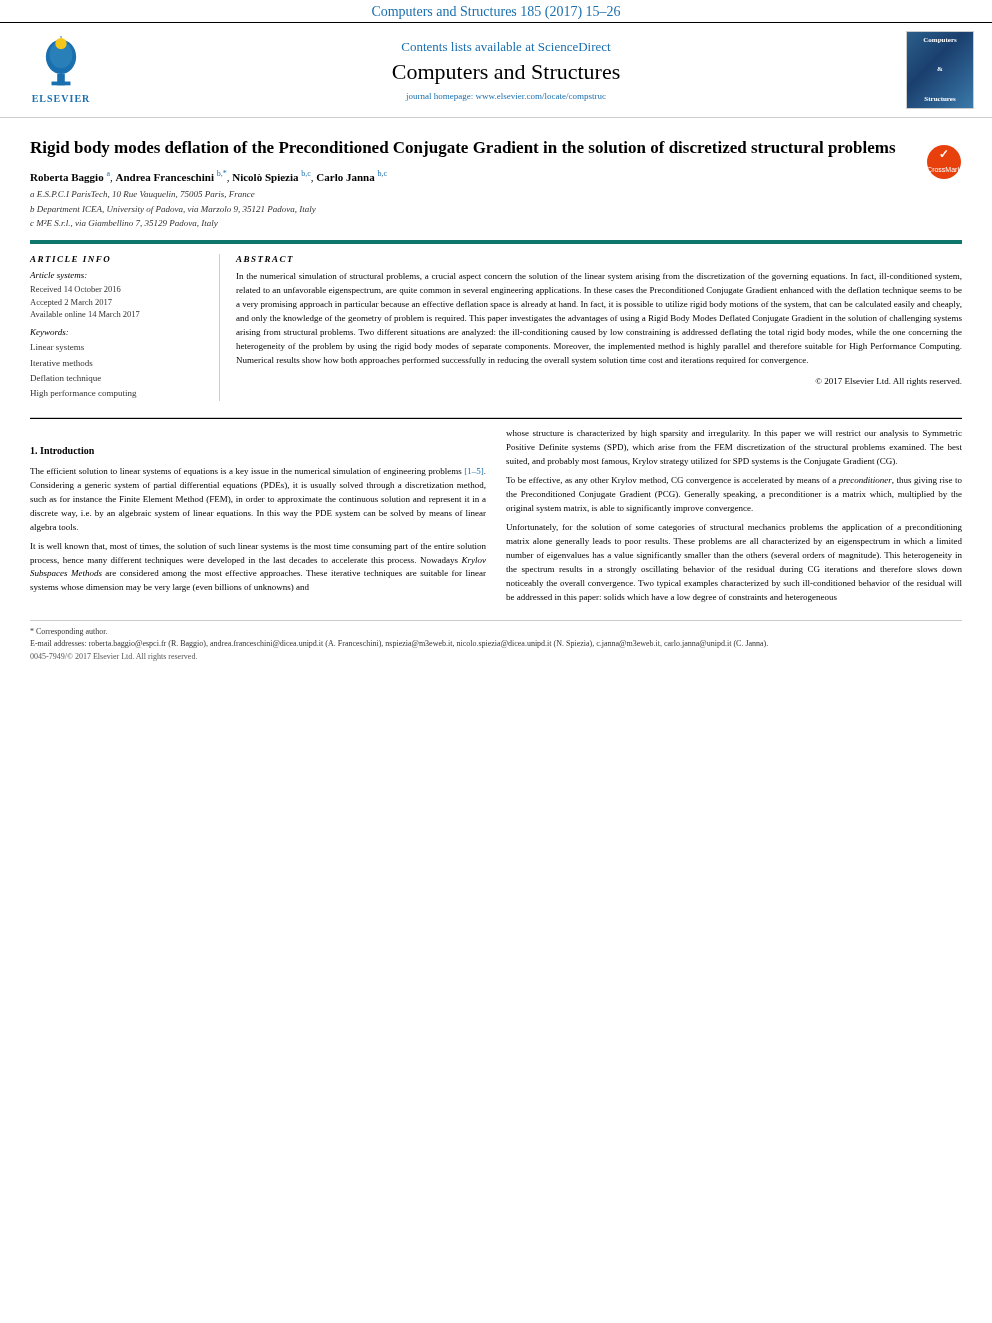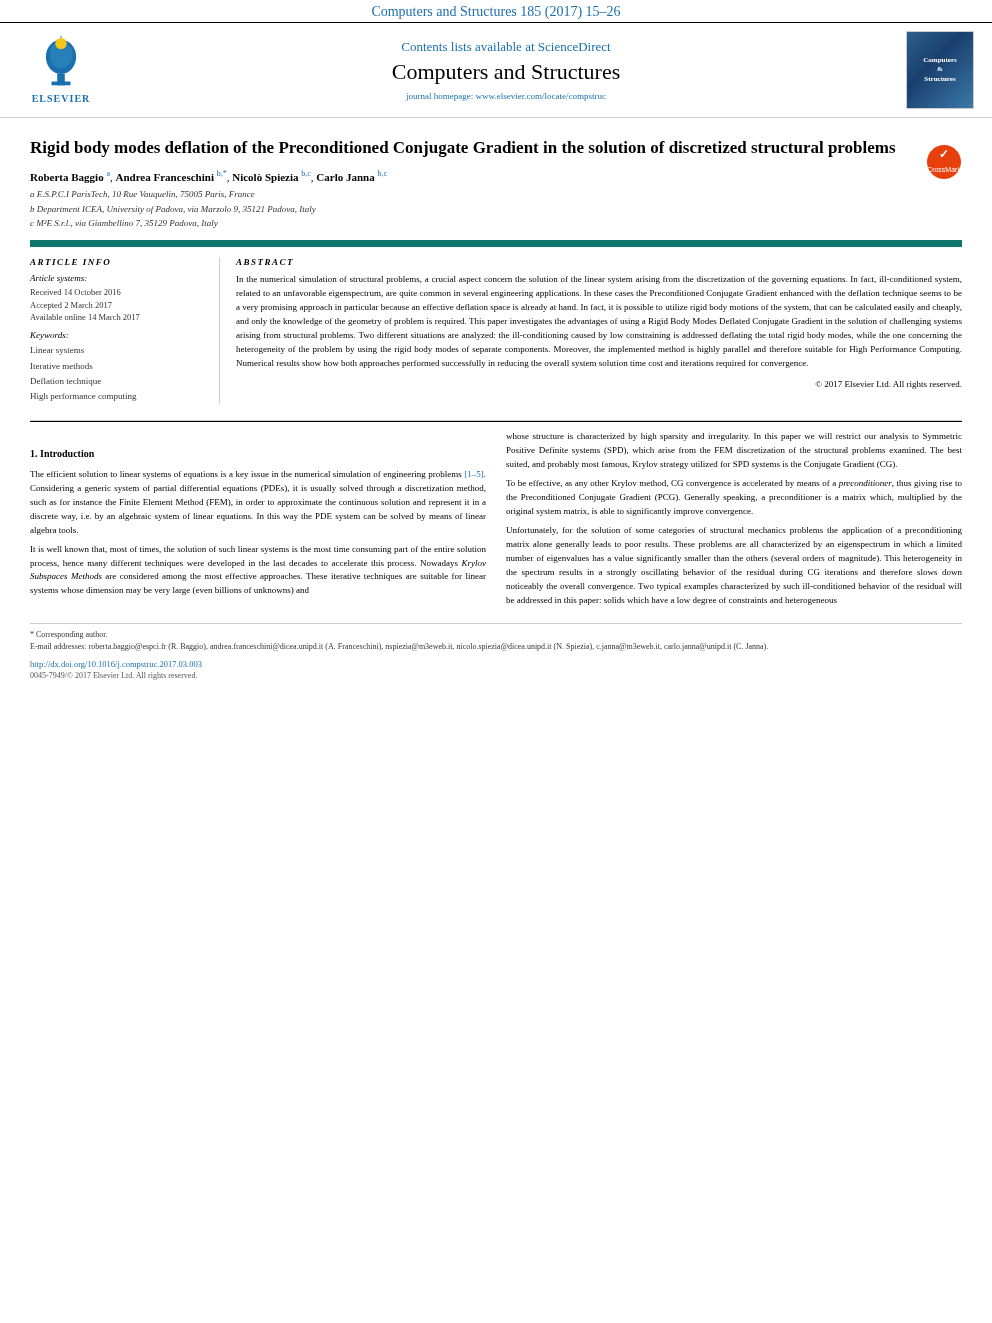--- a/index.html
+++ b/index.html
@@ -85,38 +85,39 @@
     .journal-logo-right .mini-journal-cover {
       width: 68px;
       height: 78px;
       border: 1px solid #ccc;
       background: linear-gradient(135deg, #2c5f8a 0%, #1a3f6e 40%, #3a7aaa 100%);
       display: flex;
       flex-direction: column;
       align-items: center;
       justify-content: center;
       padding: 4px;
+      gap: 20px;
     }
     .mini-journal-cover .cover-text {
       color: #fff;
       font-size: 7px;
       text-align: center;
       font-weight: bold;
       line-height: 1.3;
     }
 
     
     .article-content {
       padding: 8px 30px 10px 30px;
     }
 
     
     .article-title-section {
       padding: 10px 0 8px 0;
-      border-bottom: 7px solid #0f766e;
+      border-bottom: 4px solid #0f766e;
       display: flex;
       align-items: flex-start;
       gap: 10px;
     }
     .article-title-text {
       flex: 1;
     }
     .article-title-text h1 {
       font-size: 17px;
       font-weight: bold;
@@ -414,19 +415,16 @@
       <span>E-mail addresses:</span>
       <span>
         <a class="ref-link">roberta.baggio@espci.fr</a> (R. Baggio),
         <a class="ref-link">andrea.franceschini@dicea.unipd.it</a> (A. Franceschini),
         <a class="ref-link">nspiezia@m3eweb.it</a>,
         <a class="ref-link">nicolo.spiezia@dicea.unipd.it</a> (N. Spiezia),
         <a class="ref-link">c.janna@m3eweb.it</a>,
         <a class="ref-link">carlo.janna@unipd.it</a> (C. Janna).
       </span>
     </div>
-    <div class="footer-links">
-      <a class="doi-link">http://dx.doi.org/10.1016/j.compstruc.2017.03.003</a>
-    </div>
     <div class="footer-copyright">0045-7949/© 2017 Elsevier Ltd. All rights reserved.</div>
   </div>
 
 </div>
 
 </body></html>

